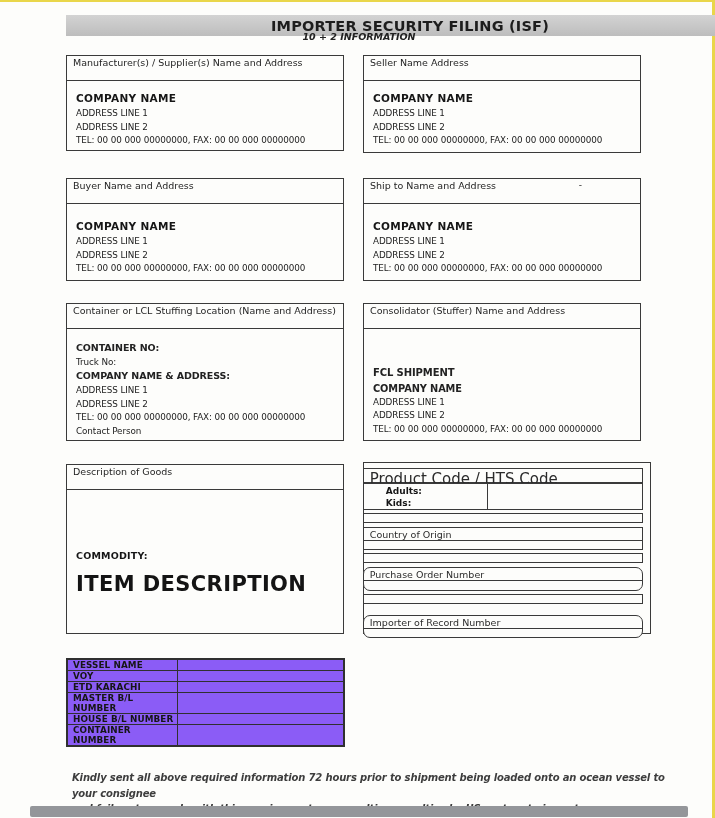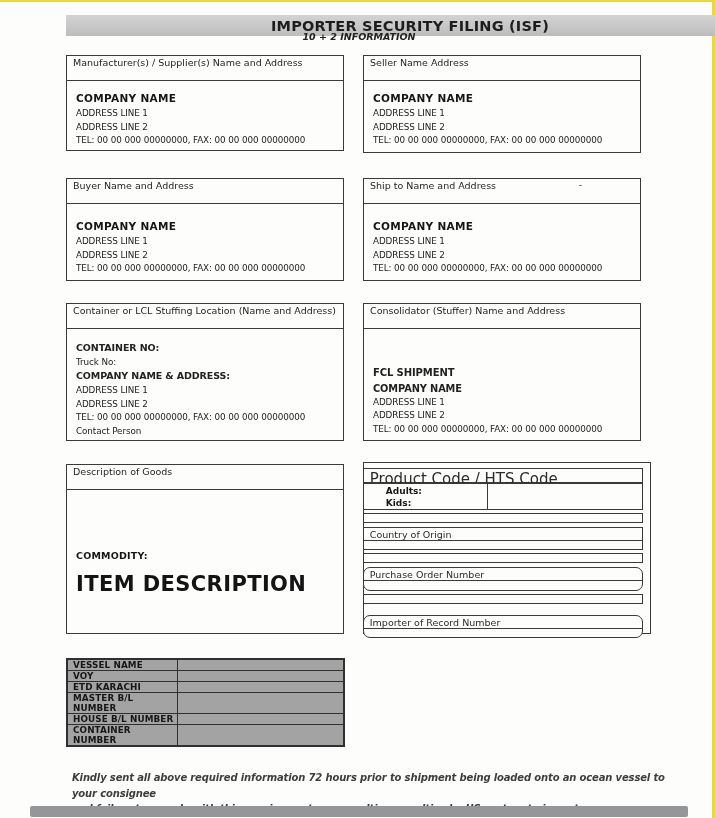--- a/index.html
+++ b/index.html
@@ -36,21 +36,21 @@
   .psize-left div { font-size:9px; font-weight:bold; line-height:1.35; color:#161616; }
   .psize-right { flex:1; }
   .pthin { height:10px; }
   .pt1 { top:50px; } .pt2 { top:90px; } .pt3 { top:131px; }
   .psec { }
   .psec-head { font-size:9.5px; padding:1px 6px; border-bottom:1.1px solid #3a3a3a; height:13px; }
   .psec1 { top:64px; height:23px; } .psec2 { top:104px; height:24px;border-radius:7px; } .psec3 { top:152px; height:23px;border-radius:7px; }
 
   
   .vtable { position:absolute; left:66px; top:658px; width:279px; height:89px;
-            border:2px solid #303030; background:#a3a3a3; display:flex; flex-direction:column; }
+            border:2px solid #303030; background:#8b5cf6; display:flex; flex-direction:column; }
   .vrow { flex:1; display:flex; border-bottom:1.3px solid #303030; }
   .vrow:last-child { border-bottom:none; }
   .vlabel { width:110px; border-right:1.3px solid #303030; display:flex; align-items:center;
             padding-left:5px; font-size:8.8px; font-weight:bold; letter-spacing:0.1px; color:#161616; }
   .vvalue { flex:1; }
 
   .footer { position:absolute; left:72px; top:770px; width:606px; font-style:italic; font-weight:bold;
             font-size:10px; color:#3d3d3d; line-height:1.55; letter-spacing:-0.15px; }
 
   .scrollbar { position:absolute; left:30px; top:806px; width:658px; height:11px;

